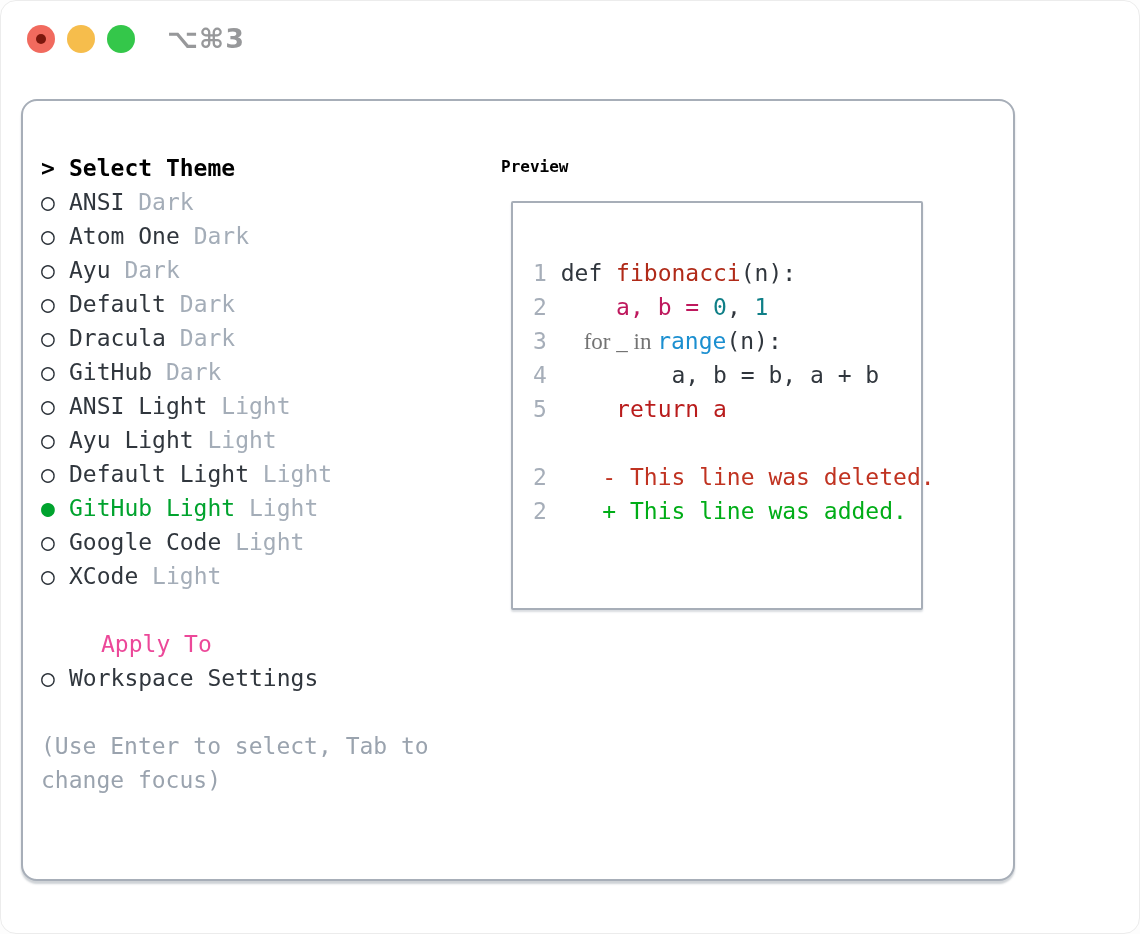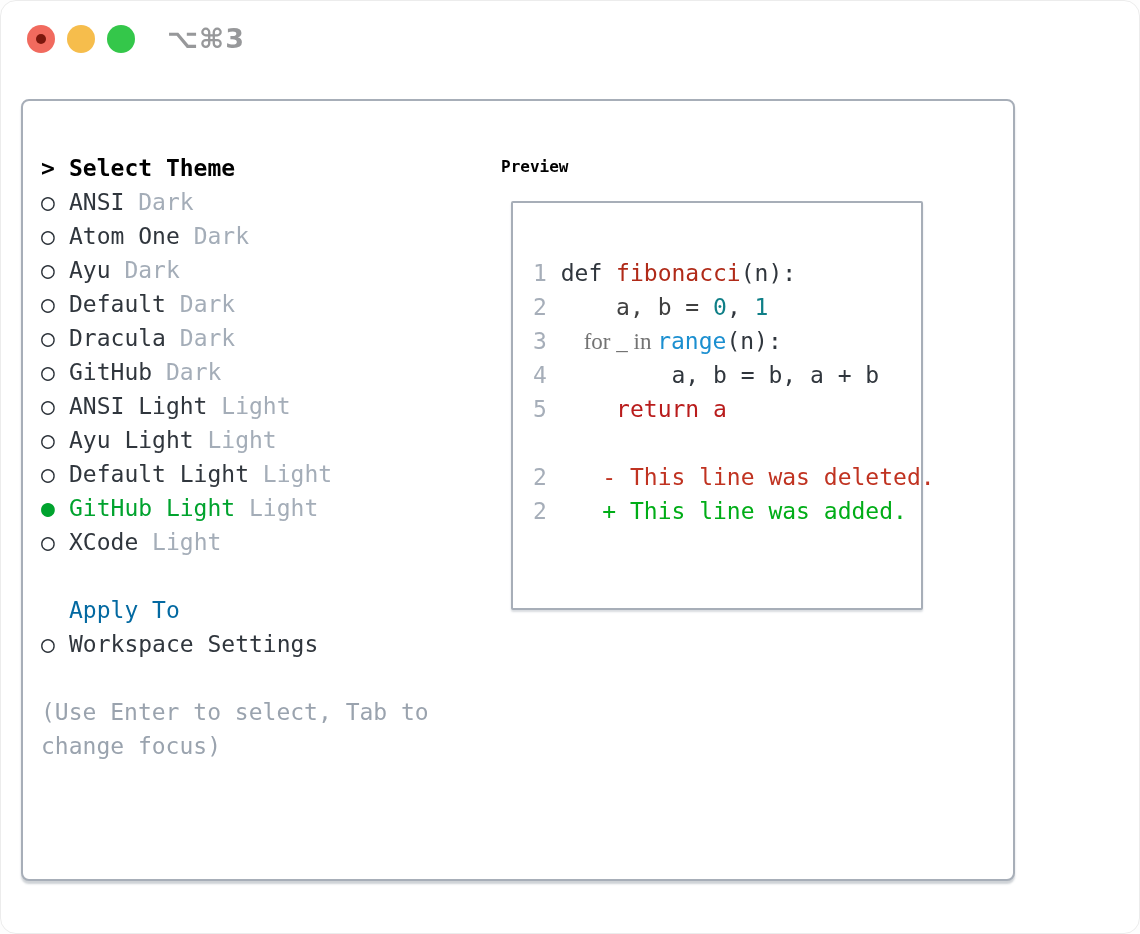--- a/index.html
+++ b/index.html
@@ -14,21 +14,21 @@
   .traffic.red .dot{position:absolute;left:9px;top:9px;width:10px;height:10px;
                     border-radius:50%;background:#7c170d;}
   .traffic.yellow{left:66px;background:#f6bd4c;}
   .traffic.green{left:106px;background:#34c74a;}
   .win-title{position:absolute;left:166px;top:22px;height:32px;line-height:32px;
              font-family:"DejaVu Sans","DejaVu Sans Mono",sans-serif;
              font-size:27px;font-weight:700;color:#97989a;letter-spacing:1px;}
 
   
   .panel{position:absolute;left:20px;top:98px;width:994px;height:782px;
-         box-sizing:border-box;border:2px solid #a7aeb8;border-radius:8px;
+         box-sizing:border-box;border:2px solid #a7aeb8;border-radius:16px;
          background:#fff;box-shadow:0 3px 2px rgba(147,156,165,.45);}
 
   
   .left-col{position:absolute;left:18px;top:50px;font-size:23px;line-height:34px;
             color:#30363d;}
   .row{height:34px;white-space:pre;}
   .bullet{display:inline-block;width:28px;}
   .hdr{font-weight:700;color:#000;}
   .muted{color:#a4adb8;}
   .sel{color:#00a32e;}
@@ -63,35 +63,36 @@
         <div class="row"><span class="bullet">○</span><span>ANSI</span><span class="muted"> Dark</span></div>
         <div class="row"><span class="bullet">○</span><span>Atom One</span><span class="muted"> Dark</span></div>
         <div class="row"><span class="bullet">○</span><span>Ayu</span><span class="muted"> Dark</span></div>
         <div class="row"><span class="bullet">○</span><span>Default</span><span class="muted"> Dark</span></div>
         <div class="row"><span class="bullet">○</span><span>Dracula</span><span class="muted"> Dark</span></div>
         <div class="row"><span class="bullet">○</span><span>GitHub</span><span class="muted"> Dark</span></div>
         <div class="row"><span class="bullet">○</span><span>ANSI Light</span><span class="muted"> Light</span></div>
         <div class="row"><span class="bullet">○</span><span>Ayu Light</span><span class="muted"> Light</span></div>
         <div class="row"><span class="bullet">○</span><span>Default Light</span><span class="muted"> Light</span></div>
         <div class="row"><span class="bullet sel">●</span><span class="sel">GitHub Light</span><span class="muted"> Light</span></div>
+        <div class="row"><span class="bullet">○</span><span>Google Code</span><span class="muted"> Light</span></div>
         <div class="row"><span class="bullet">○</span><span>XCode</span><span class="muted"> Light</span></div>
         <div class="row"></div>
-        <div class="row"><span class="bullet"></span><span style="color: #0369a1;">Apply To</span></div>
+        <div class="row"><span class="bullet"></span><span style="color: #ec4899; margin-left: 32px;">Apply To</span></div>
         <div class="row"><span class="bullet">○</span><span>Workspace Settings</span></div>
         <div class="row"></div>
         <div class="row"><span class="hint">(Use Enter to select, Tab to</span></div>
         <div class="row"><span class="hint">change focus)</span></div>
       </div>
 
     <div class="preview-label">Preview</div>
 
     <div class="preview-box">
       <div class="code">
           <div class="code-line"><span class="lineno">1 </span><span style="color: rgb(48, 54, 61);">def </span><span style="color: rgb(176, 42, 24);">fibonacci</span><span style="color: rgb(48, 54, 61);">(n):</span></div>
-          <div class="code-line"><span class="lineno">2 </span><span style="color: #404040;">    a, b = </span><span style="color: rgb(15, 127, 135);">0</span><span style="color: rgb(48, 54, 61);">, </span><span style="color: rgb(15, 127, 135);">1</span></div>
+          <div class="code-line"><span class="lineno">2 </span><span style="color: #be185d;">    a, b = </span><span style="color: rgb(15, 127, 135);">0</span><span style="color: rgb(48, 54, 61);">, </span><span style="color: rgb(15, 127, 135);">1</span></div>
           <div class="code-line"><span class="lineno">3 </span><span style="color: #737373; font-family: Liberation Serif, serif;">    for _ in </span><span style="color: rgb(27, 143, 208);">range</span><span style="color: rgb(48, 54, 61);">(n):</span></div>
           <div class="code-line"><span class="lineno">4 </span><span style="color: rgb(48, 54, 61);">        a, b = b, a + b</span></div>
           <div class="code-line"><span class="lineno">5 </span><span style="color: #b91c1c; text-align: center;">    return a</span></div>
           <div class="code-line"><span class="lineno">  </span></div>
           <div class="code-line"><span class="lineno">2 </span><span style="color: rgb(192, 51, 33);">   - This line was deleted.</span></div>
           <div class="code-line"><span class="lineno">2 </span><span style="color: rgb(0, 173, 23);">   + This line was added.</span></div>
         </div>
     </div>
 
   </div>

